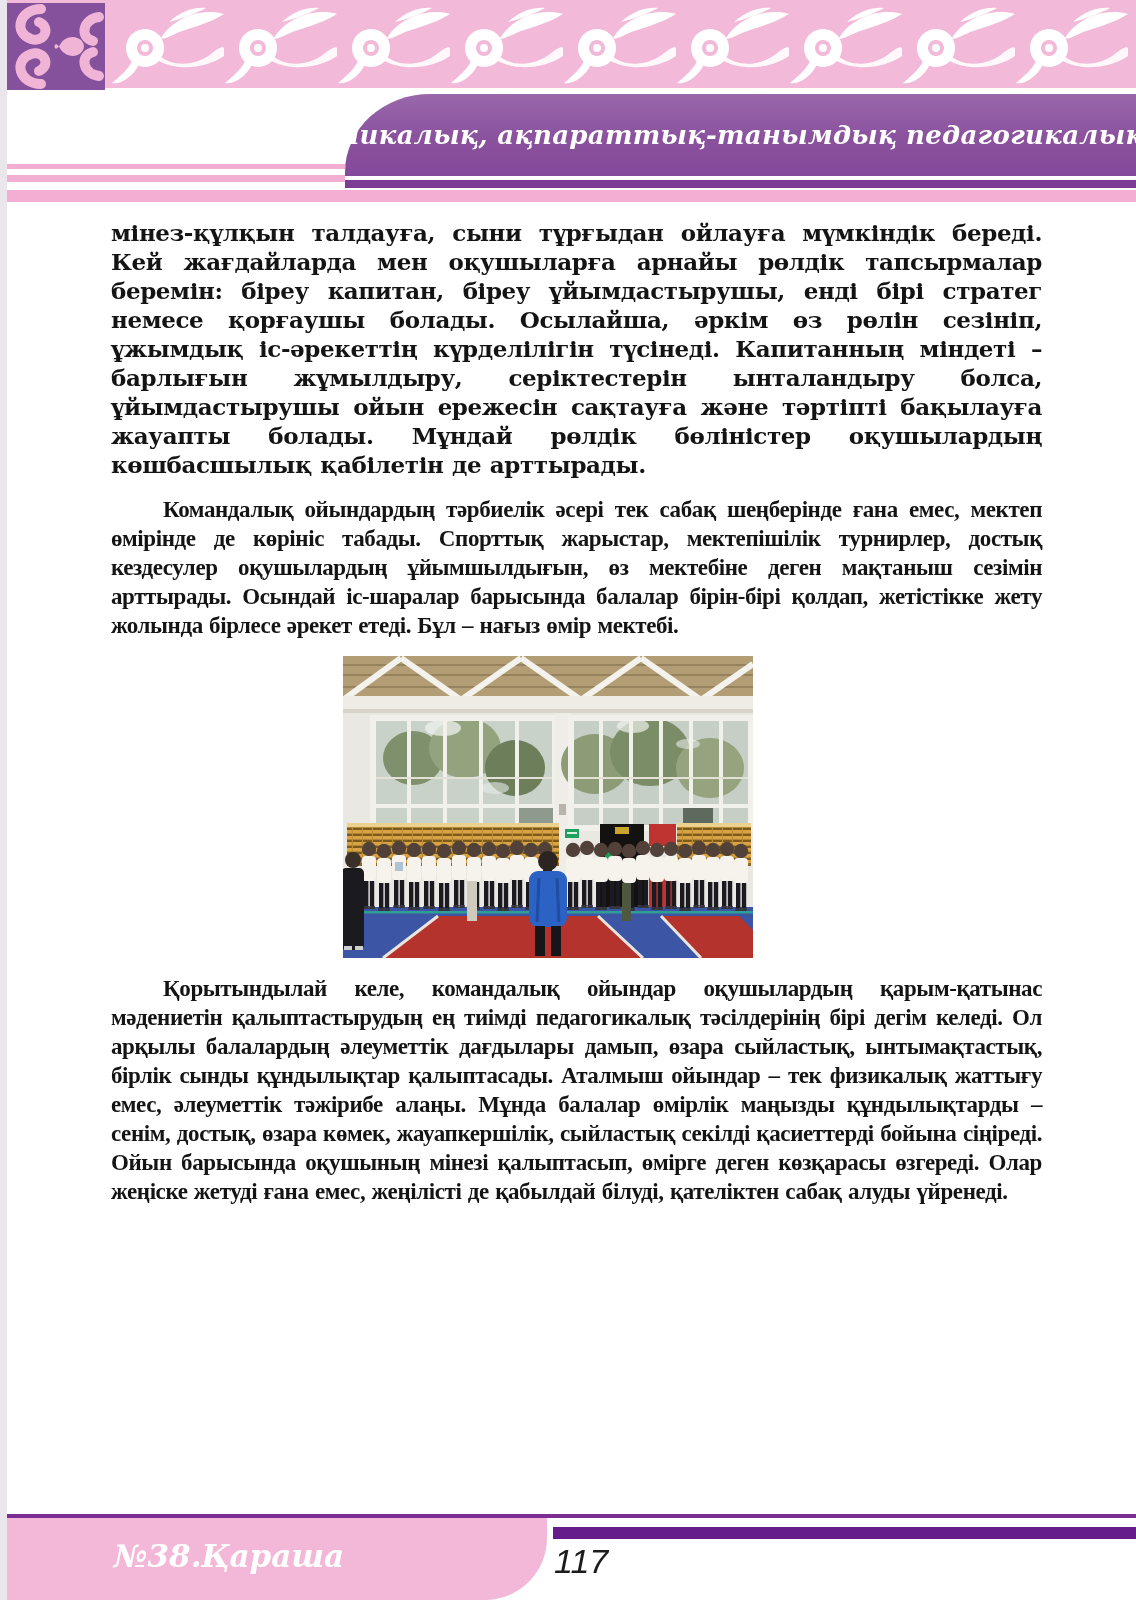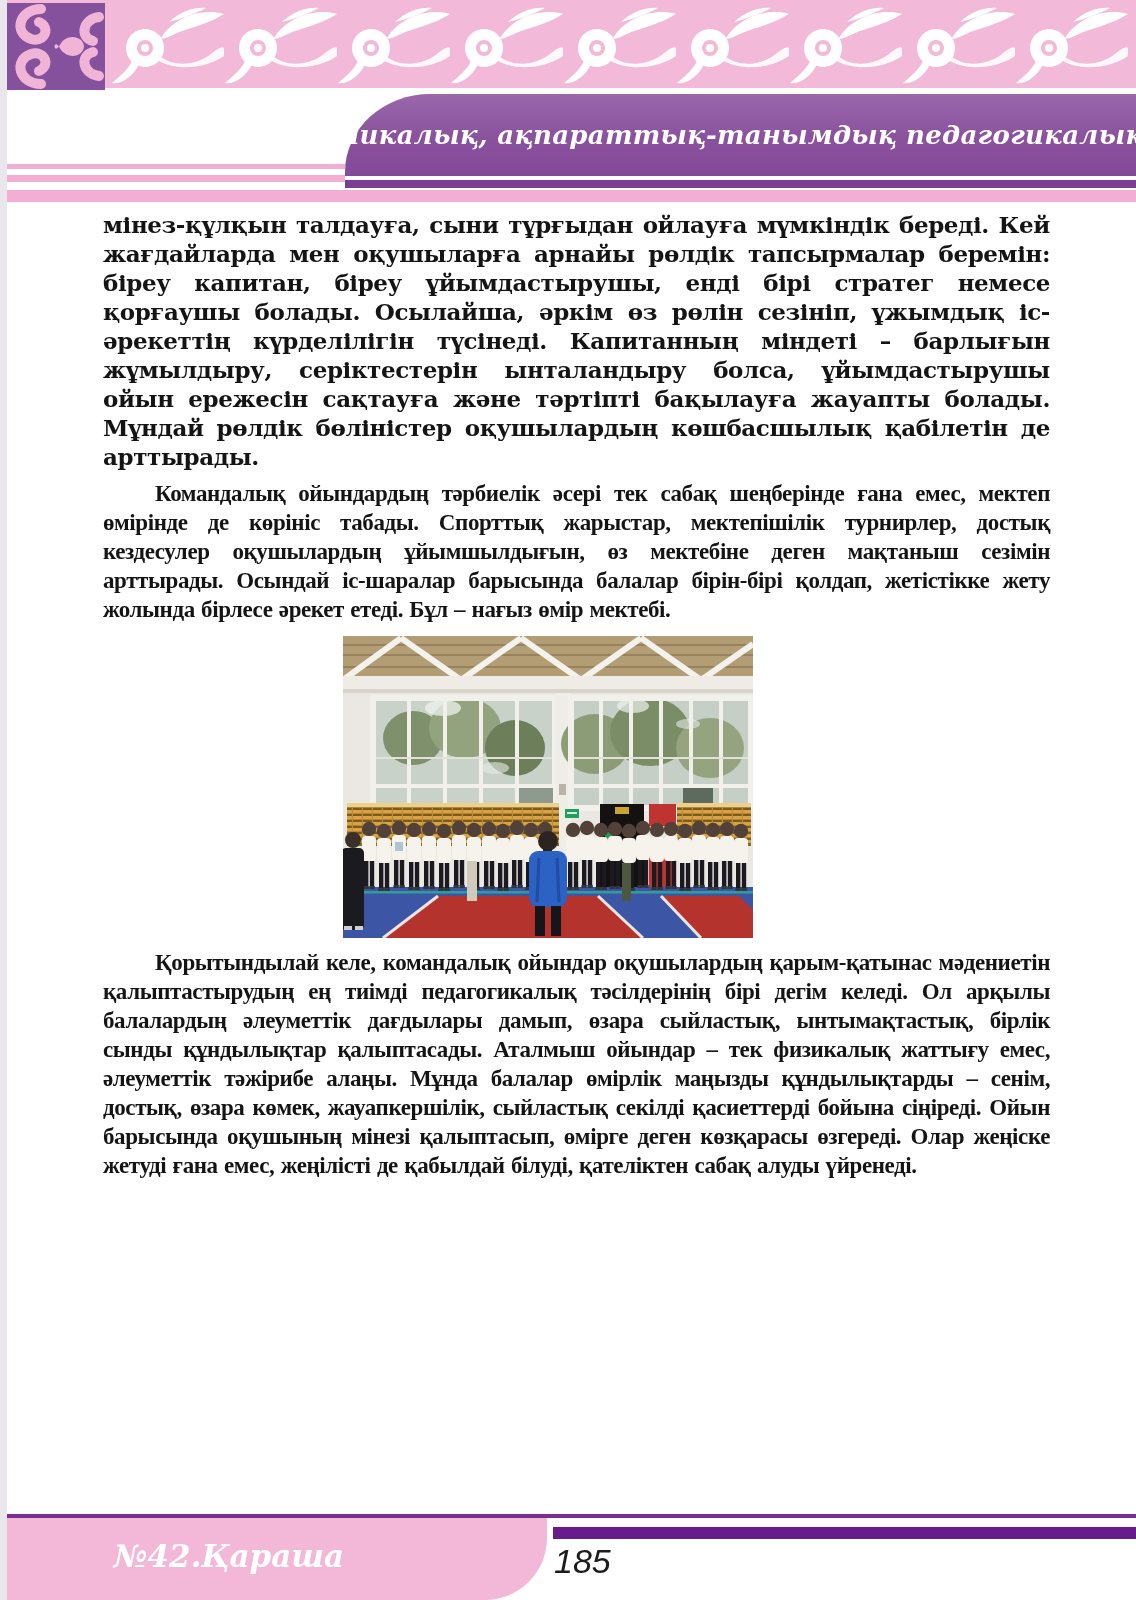--- a/index.html
+++ b/index.html
@@ -20,21 +20,21 @@
           color:#ffffff;font-style:italic;font-weight:bold;font-size:26px;letter-spacing:.3px;white-space:nowrap;
           padding-left:30px;}
   .banner-substripe{position:absolute;left:345px;top:180px;width:791px;height:8px;background:#7c3d95;}
   .pink-line-a{position:absolute;left:7px;top:164px;width:338px;height:5px;background:#f2aed3;}
   .pink-line-b{position:absolute;left:7px;top:175px;width:338px;height:7px;background:#f2aed3;}
   .pink-band-full{position:absolute;left:7px;top:190px;width:1129px;height:12px;background:#f2aed3;}
   
   .bodytext{position:absolute;left:95px;top:202px;width:963px;color:#141414;
             font-size:23px;font-weight:700;line-height:29px;letter-spacing:-0.4px;word-spacing:1px;
             text-align:justify;}
-  .bodytext p{margin:8px;}
+  .bodytext p{margin:16px;}
   .bodytext p + p{margin-top:8px;}
   .bodytext p.indent{text-indent:52px;font-family:Liberation Serif, serif;}
   figure.photo{margin:12px 0 10px 248px;width:410px;height:302px;padding:0;}
   figure.photo svg{display:block;width:410px;height:302px;}
   
   .footer-line{position:absolute;left:7px;top:1514px;width:1129px;height:4px;background:#7b2d92;}
   .footer-pink{position:absolute;left:7px;top:1518px;width:540px;height:82px;background:#f3b8d8;
                border-bottom-right-radius:62px;}
   .footer-pink span{position:absolute;left:0;right:96px;top:0;bottom:6px;display:flex;align-items:center;justify-content:center;
                color:#ffffff;font-style:italic;font-weight:bold;font-size:31px;}
@@ -259,18 +259,18 @@
           <rect x="208" y="270" width="10" height="30" fill="#15151a"></rect>
         </g>
       </svg>
     </figure>
 
     <p class="para indent">Қорытындылай келе, командалық ойындар оқушылардың қарым-қатынас мәдениетін қалыптастырудың ең тиімді педагогикалық тәсілдерінің бірі дегім келеді. Ол арқылы балалардың әлеуметтік дағдылары дамып, өзара сыйластық, ынтымақтастық, бірлік сынды құндылықтар қалыптасады. Аталмыш ойындар – тек физикалық жаттығу емес, әлеуметтік тәжірибе алаңы. Мұнда балалар өмірлік маңызды құндылықтарды – сенім, достық, өзара көмек, жауапкершілік, сыйластық секілді қасиеттерді бойына сіңіреді. Ойын барысында оқушының мінезі қалыптасып, өмірге деген көзқарасы өзгереді. Олар жеңіске жетуді ғана емес, жеңілісті де қабылдай білуді, қателіктен сабақ алуды үйренеді.</p>
   </main>
 
   <div class="footer-line"></div>
   <div class="footer-pink">
-    <span>№42.Қараша</span>
+    <span>№38.Қараша</span>
   </div>
   <div class="footer-bar"></div>
-  <div class="page-number">185</div>
+  <div class="page-number">117</div>
 
 </div>
 
 </body></html>

